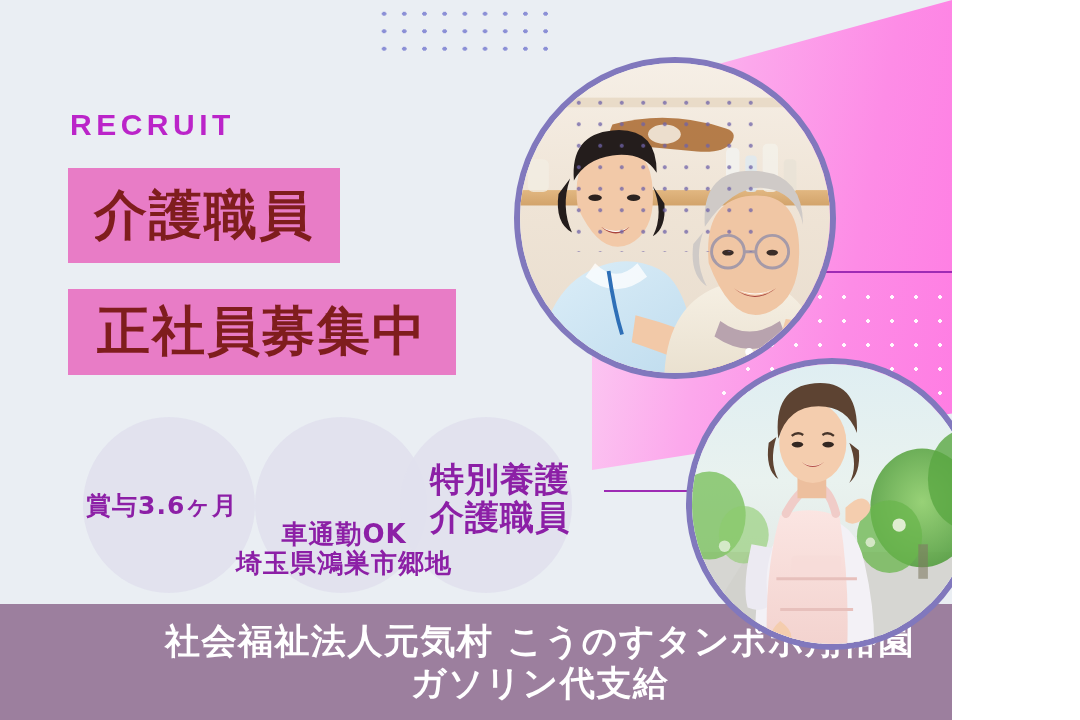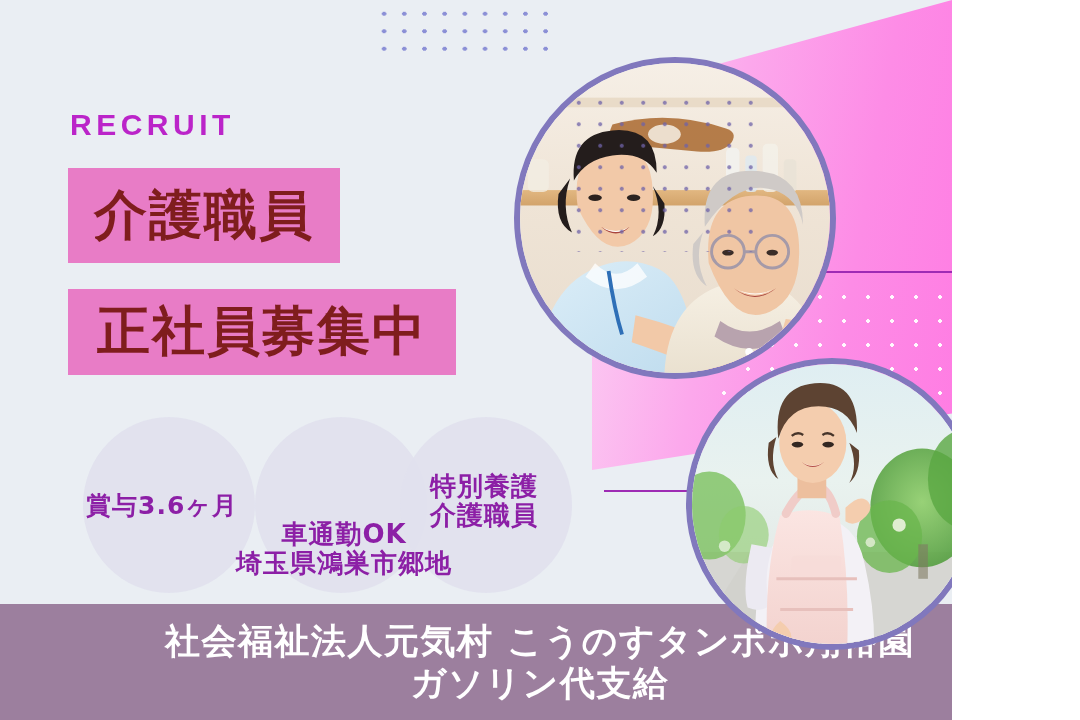--- a/index.html
+++ b/index.html
@@ -133,21 +133,21 @@
     z-index: 7;
     color: #8c1fa6;
     font-weight: bold;
     font-family: "DejaVu Sans", "Liberation Sans", sans-serif;
     text-align: center;
     line-height: 1.12;
     white-space: nowrap;
   }
   .ft-1 { left: 86px;  top: 492px; font-size: 25px; letter-spacing: 1px; text-align: right; }
   .ft-2 { left: 236px; top: 472px; font-size: 26px; letter-spacing: 1px; margin-top: 48px; }
-  .ft-3 { left: 430px; top: 472px; font-size: 26px; letter-spacing: 1px; }
+  .ft-3 { left: 430px; top: 460px; font-size: 34px; letter-spacing: 1px; }
   .ft-line { display: block; }
 
   
   .photo {
     position: absolute;
     border-radius: 50%;
     border: 6px solid #8178bd;
     overflow: hidden;
     z-index: 5;
     box-sizing: border-box;

